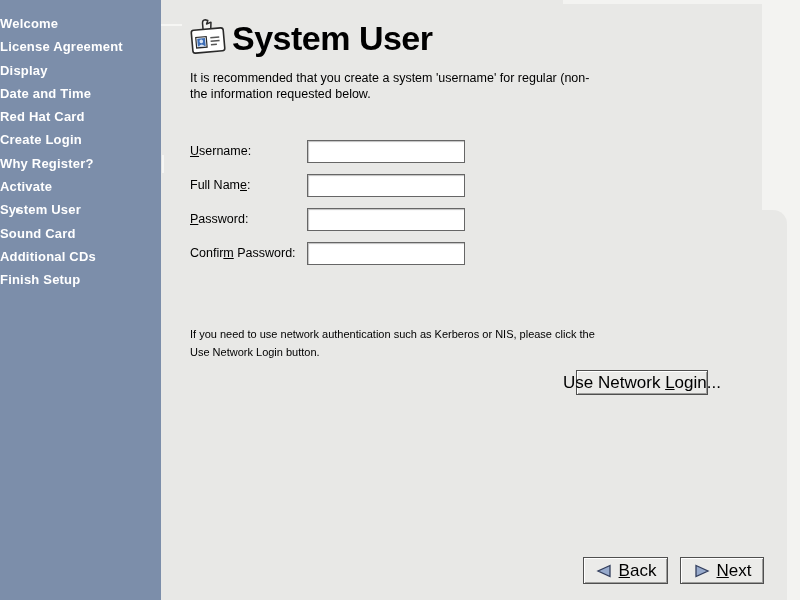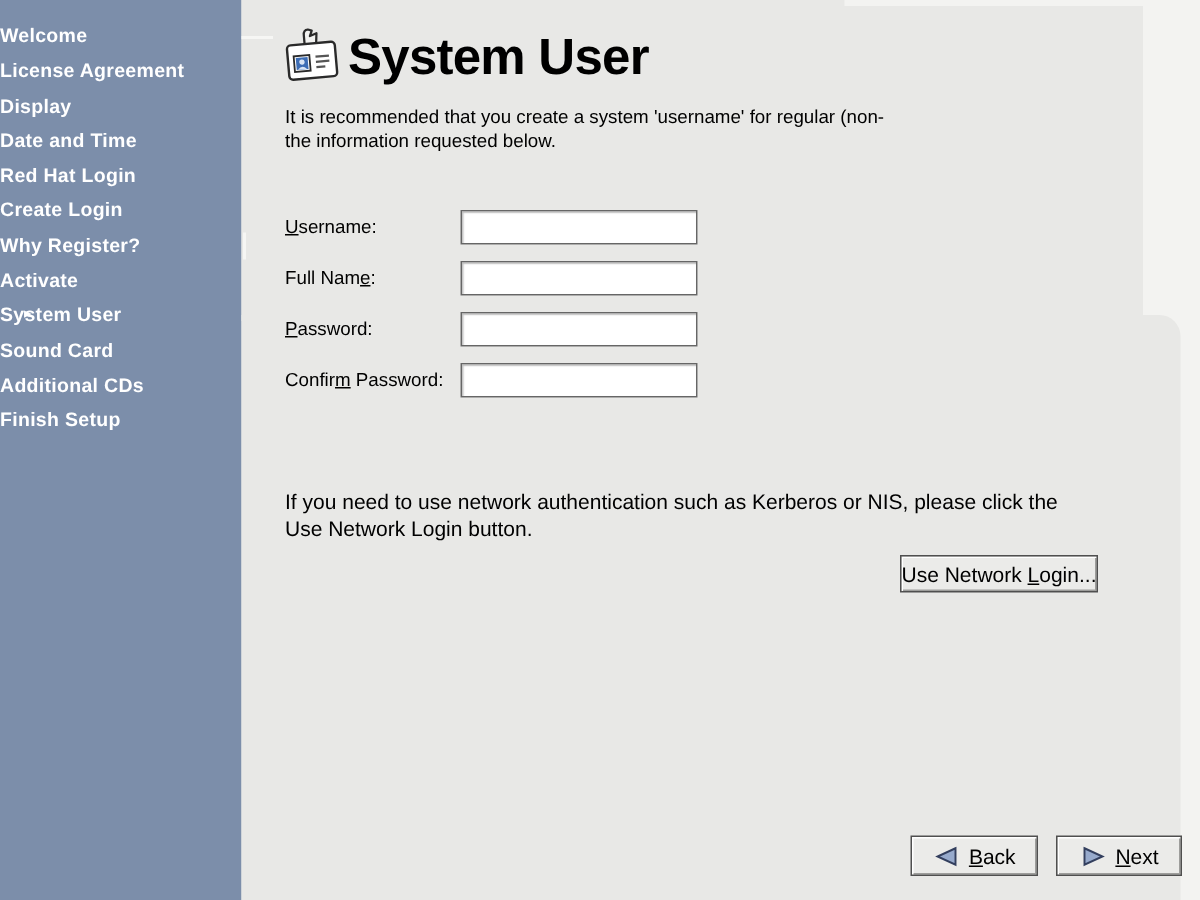--- a/index.html
+++ b/index.html
@@ -32,58 +32,58 @@
   .vline { position:absolute; left:1px; top:155px; width:2px; height:18px; background:#f6f6f4; }
   
   .header-icon { position:absolute; left:27px; top:16px; }
   .page-title {
     position:absolute; left:71px; top:19px;
     font-size:34px; font-weight:bold; color:#000; letter-spacing:-0.5px;
   }
   
   .intro { position:absolute; left:29px; top:70px; font-size:12.5px; }
   .intro div { line-height:16px; white-space:nowrap; }
-  .net-note { position:absolute; left:29px; top:326px; font-size:14px; }
+  .net-note { position:absolute; left:29px; top:326px; font-size:11px; }
   .net-note div { line-height:17.5px; white-space:nowrap; }
   
   .form-row { position:absolute; left:29px; height:23px; }
   .row-0 { top:140px; } .row-1 { top:174px; } .row-2 { top:208px; } .row-3 { top:242px; }
   .field-label { position:absolute; left:0; top:0; line-height:23px; font-size:12.5px; white-space:nowrap; }
   .text-input {
     position:absolute; left:117px; top:0; width:158px; height:23px;
     background:#fff; border:1px solid #666;
     box-shadow: inset 1px 1px 1px rgba(0,0,0,0.25);
     font-family:"Liberation Sans","DejaVu Sans",sans-serif; font-size:12.5px;
     padding:2px 4px; outline:none;
   }
   .mn { text-decoration:underline; }
   
   .gtk-btn {
     position:absolute; display:flex; align-items:center; justify-content:center;
     gap:6px; background:#ebebe9; border:1px solid #4f4f4f;
     box-shadow: inset 1px 1px 0 #ffffff, inset -1px -1px 0 #9d9d9b;
     font-family:"Liberation Sans","DejaVu Sans",sans-serif;
-    font-size:14px; color:#000; cursor:default; white-space:nowrap;margin-left:24px;
+    font-size:17px; color:#000; cursor:default; white-space:nowrap;
   }
   .net-btn  { left:415px; top:370px; width:132px; height:25px; }
   .back-btn { left:422px; top:557px; width:85px;  height:27px; }
   .next-btn { left:519px; top:557px; width:84px;  height:27px; }
   .tri { display:block; }
 </style>
 </head>
 <body>
 
 <div class="screen">
 
   <div class="sidebar">
     <div class="side-item"><span>Welcome</span></div>
     <div class="side-item"><span>License Agreement</span></div>
     <div class="side-item"><span>Display</span></div>
     <div class="side-item"><span>Date and Time</span></div>
-    <div class="side-item"><span>Red Hat Login</span></div>
+    <div class="side-item"><span>Red Hat Card</span></div>
     <div class="side-item"><span>Create Login</span></div>
     <div class="side-item"><span>Why Register?</span></div>
     <div class="side-item"><span>Activate</span></div>
     <div class="side-item">
       <span class="step-arrow">▸</span>
       <span>System User</span>
     </div>
     <div class="side-item"><span>Sound Card</span></div>
     <div class="side-item"><span>Additional CDs</span></div>
     <div class="side-item"><span>Finish Setup</span></div>

